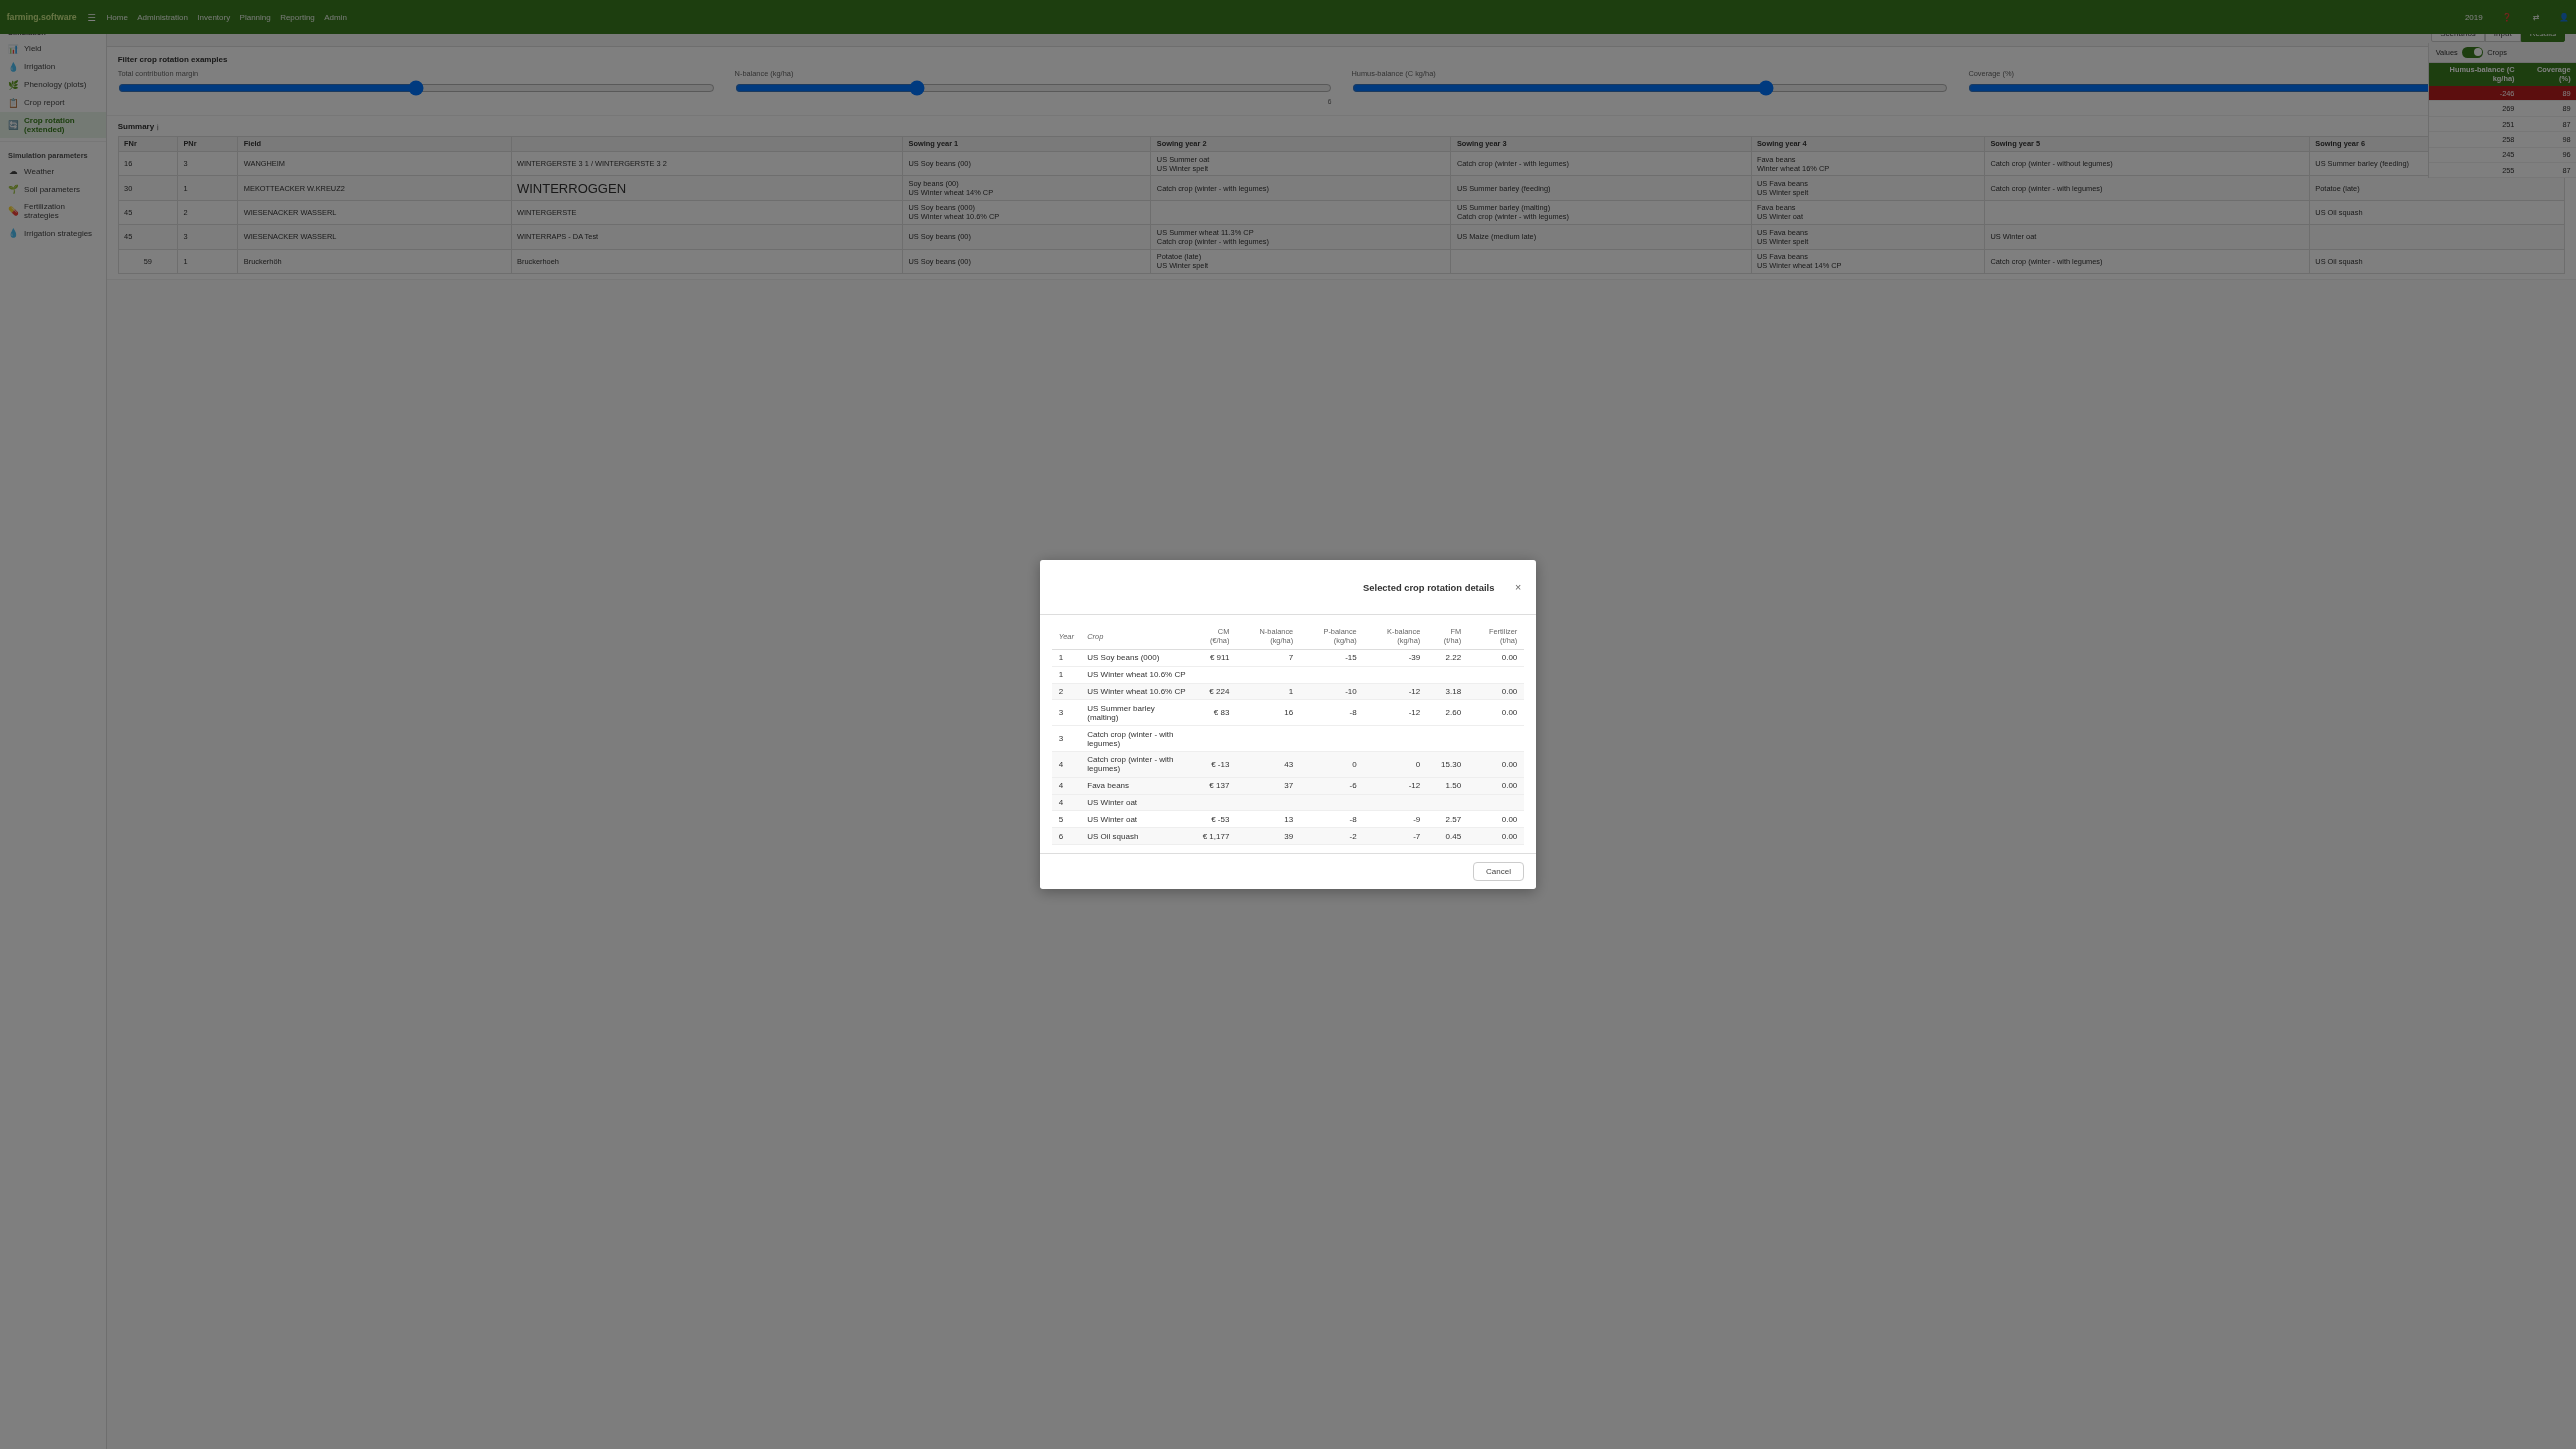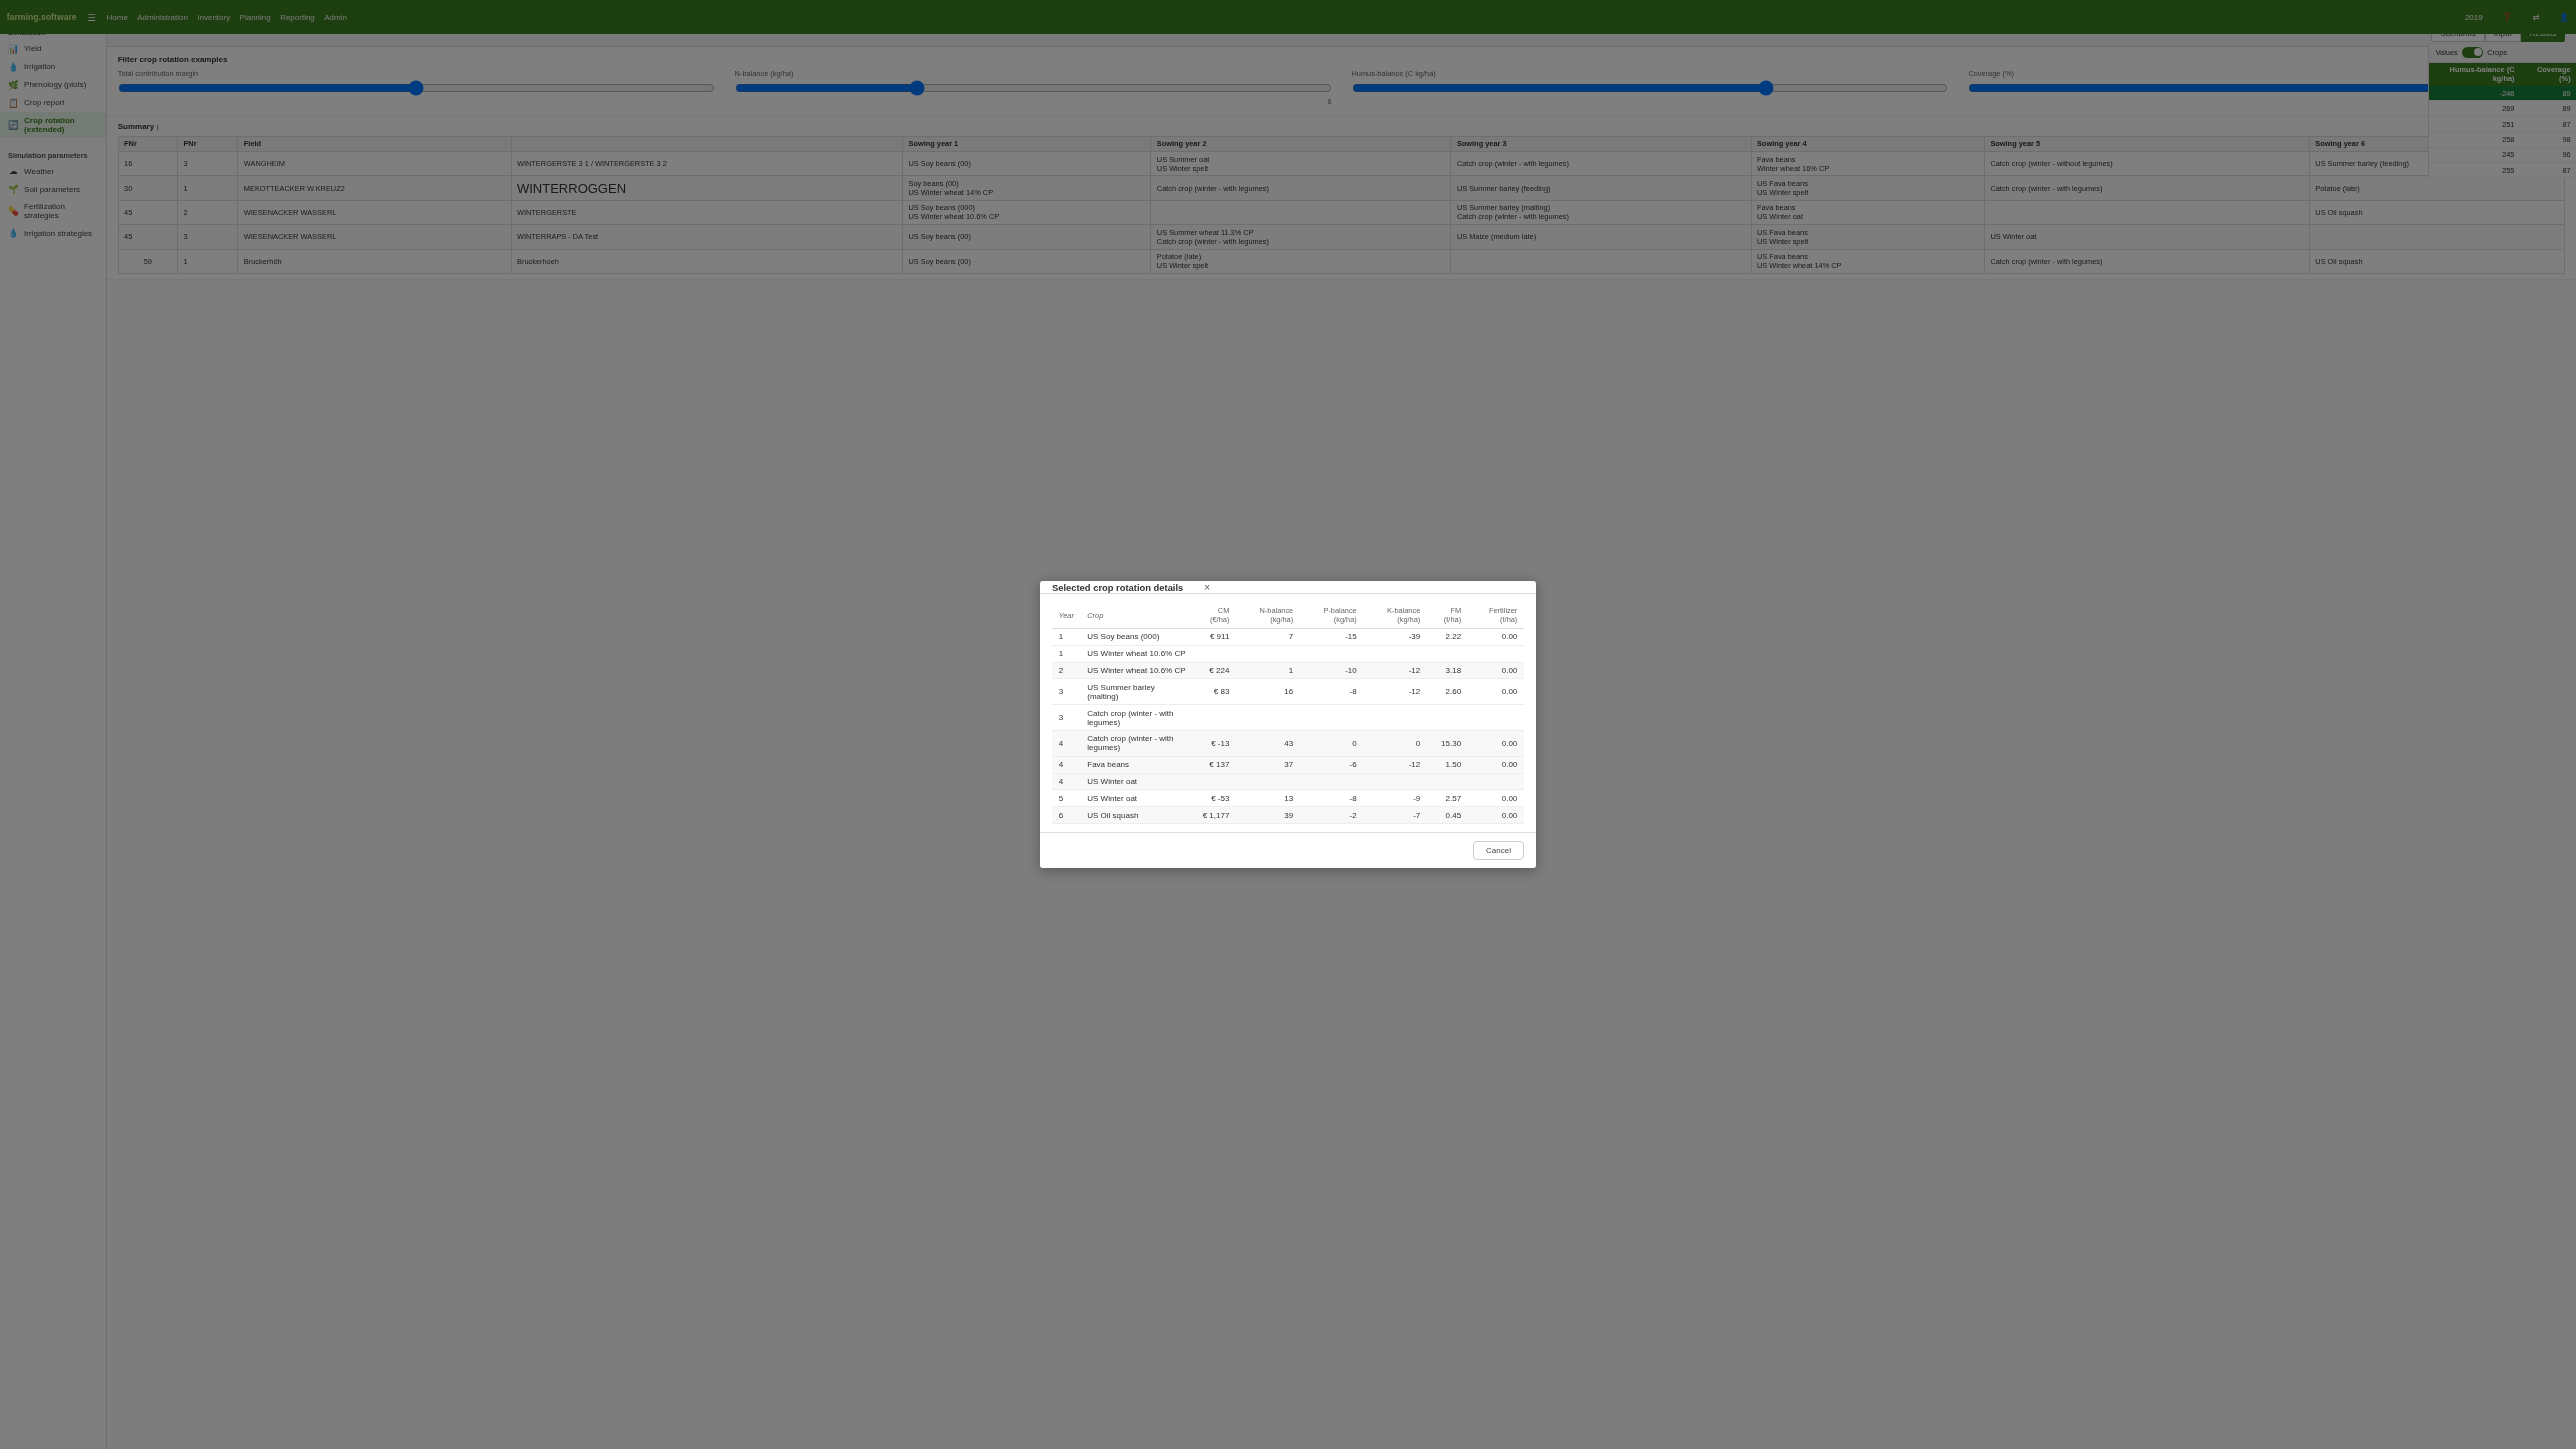--- a/index.html
+++ b/index.html
@@ -69,21 +69,21 @@
     
     .summary-area { padding: 5.4px 10.7px; background: white; border-bottom: 0.7px solid #eee; }
     .summary-title { font-size: 8px; font-weight: bold; display: flex; align-items: center; gap: 2.7px; }
     .summary-table { width: 100%; border-collapse: collapse; margin-top: 4px; font-size: 7.4px; }
     .summary-table th { background: #f5f5f5; padding: 2.7px 5.4px; text-align: left; border: 0.7px solid #ddd; font-size: 7.4px; white-space: nowrap; }
     .summary-table td { padding: 2.7px 5.4px; border: 0.7px solid #ddd; white-space: nowrap; }
     .summary-table tr:nth-child(even) { background: #fafafa; }
     .results-table { width: 100%; border-collapse: collapse; font-size: 7.4px; }
     .results-table th { background: #3a7d1e; color: white; padding: 2.7px 5.4px; text-align: right; }
     .results-table td { padding: 2.7px 5.4px; text-align: right; border-bottom: 0.7px solid #eee; }
-    .results-table tr.highlighted td { background: #15803d; color: white; }
+    .results-table tr.highlighted td { background: #b91c1c; color: white; }
     .values-toggle { display: flex; align-items: center; gap: 4px; font-size: 7.4px; }
     .toggle-switch {
       width: 21.5px; height: 10.7px; background: #3a7d1e; border-radius: 5.4px;
       position: relative; cursor: pointer;
     }
     .toggle-switch::after {
       content: ''; position: absolute; right: 1.3px; top: 1.3px;
       width: 8px; height: 8px; background: white; border-radius: 50%;
     }
 
@@ -92,22 +92,22 @@
       position: fixed; top: 0; left: 0; right: 0; bottom: 0;
       background: rgba(0,0,0,0.5); z-index: 200;
       display: flex; align-items: center; justify-content: center;
     }
     .modal {
       background: white; border-radius: 2.7px; padding: 0;
       width: 496px; max-height: 80vh; display: flex; flex-direction: column;
       box-shadow: 0 2.7px 13.4px rgba(0,0,0,0.3);
     }
     .modal-header {
-      display: flex; justify-content: flex-start; align-items: center;
-      padding: 0 12px; border-bottom: 0.7px solid #ddd; gap: 18px;
+      display: flex; justify-content: flex-end; align-items: center;
+      padding: 21px 12px; border-bottom: 0.7px solid #ddd; gap: 18px;
     }
     .modal-header h2 { font-size: 9.4px; font-weight: bold; }
     .modal-close {
       cursor: pointer; font-size: 10.7px; color: #666; background: none;
       border: none; padding: 0 2.7px;
     }
     .modal-body { flex: 1; overflow-y: auto; padding: 8px 12px; }
     .modal-footer { padding: 8px 12px; border-top: 0.7px solid #ddd; display: flex; justify-content: flex-end; }
 
     .modal-table { width: 100%; border-collapse: collapse; font-size: 8px; }

